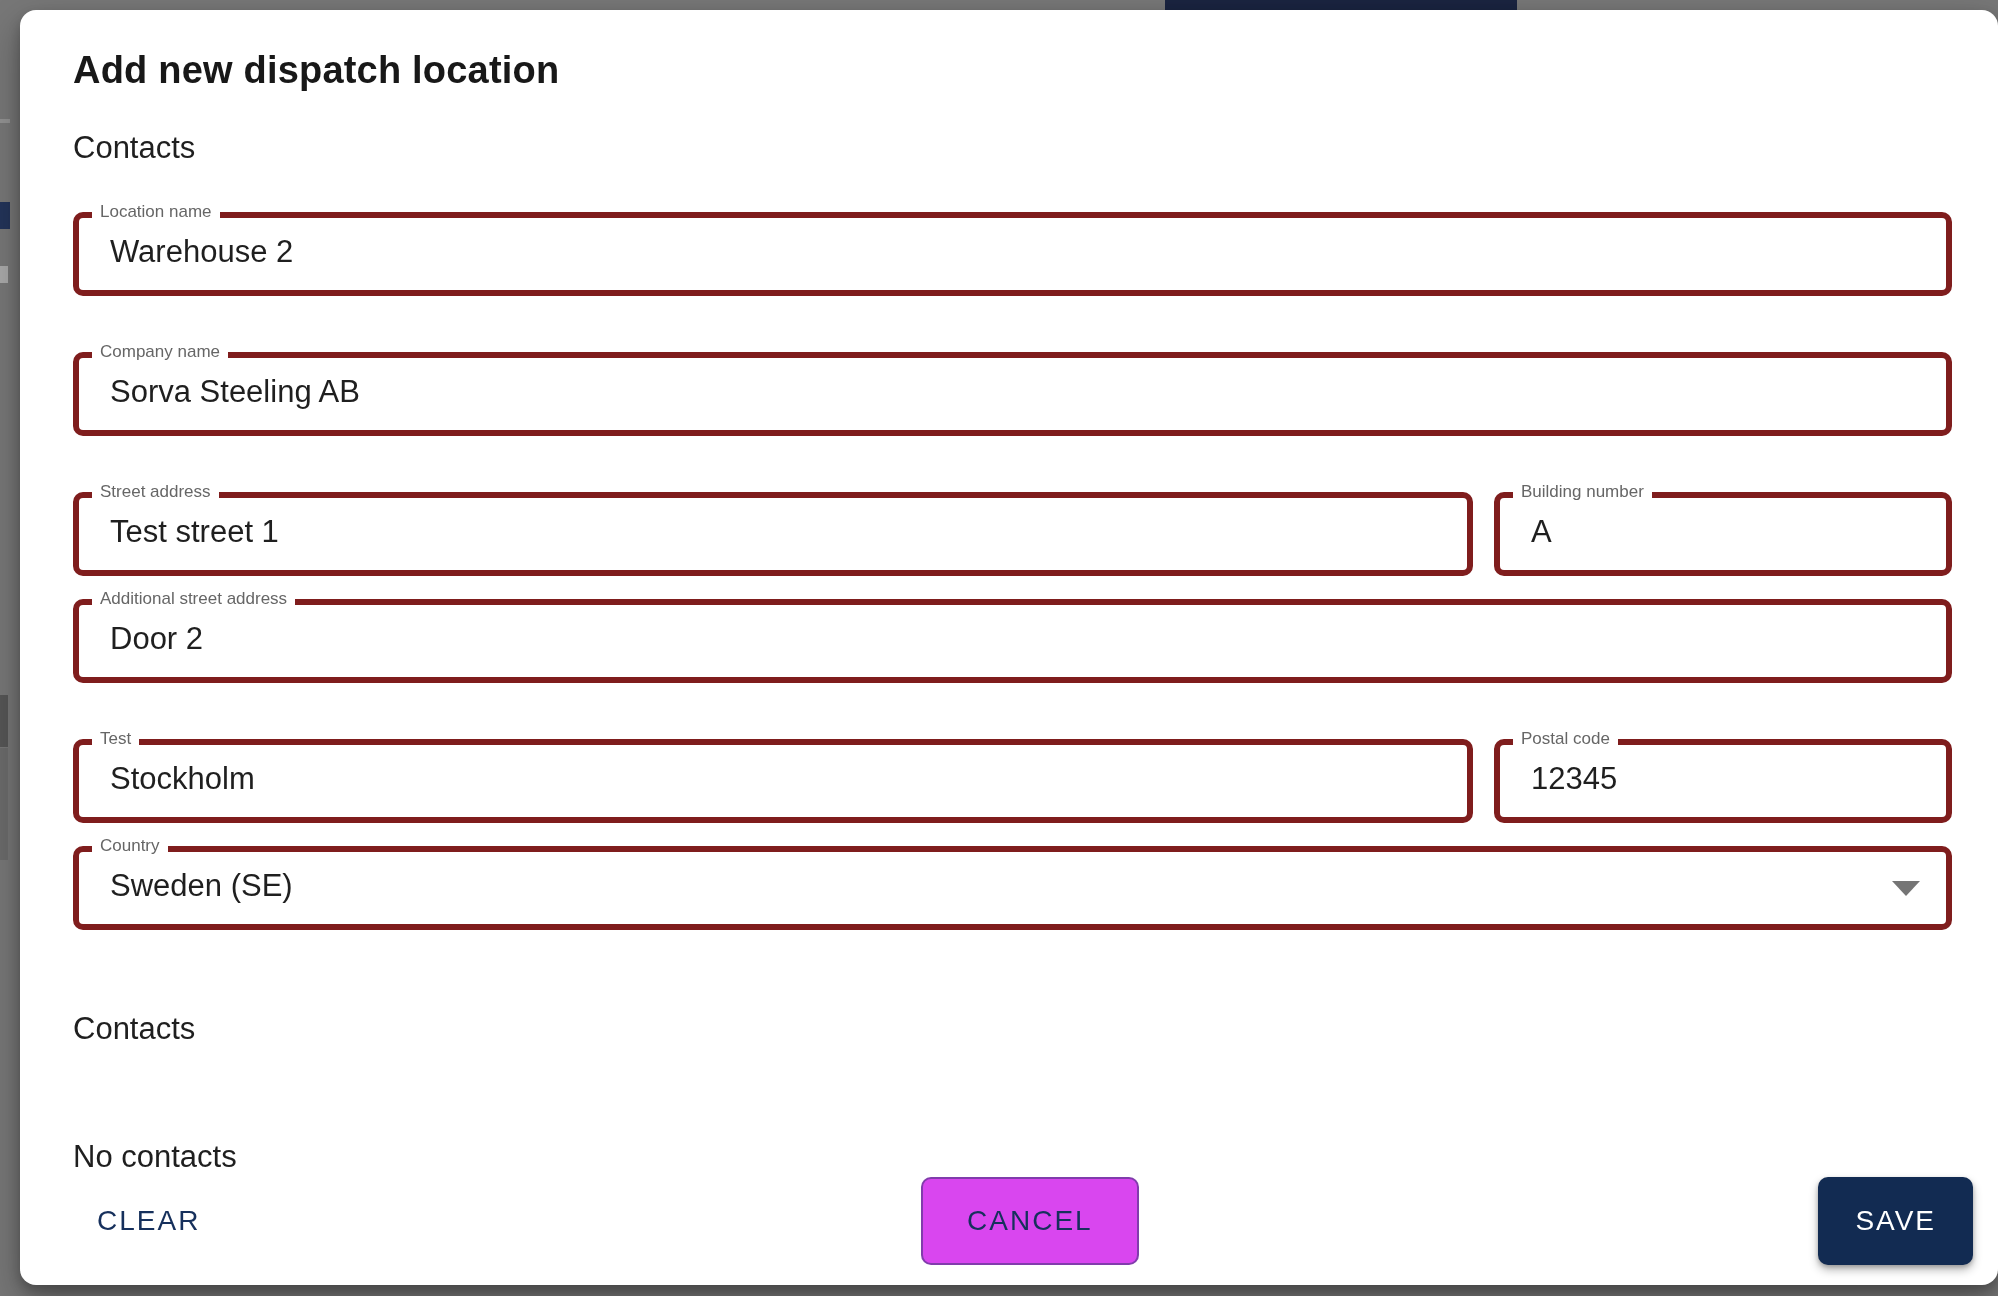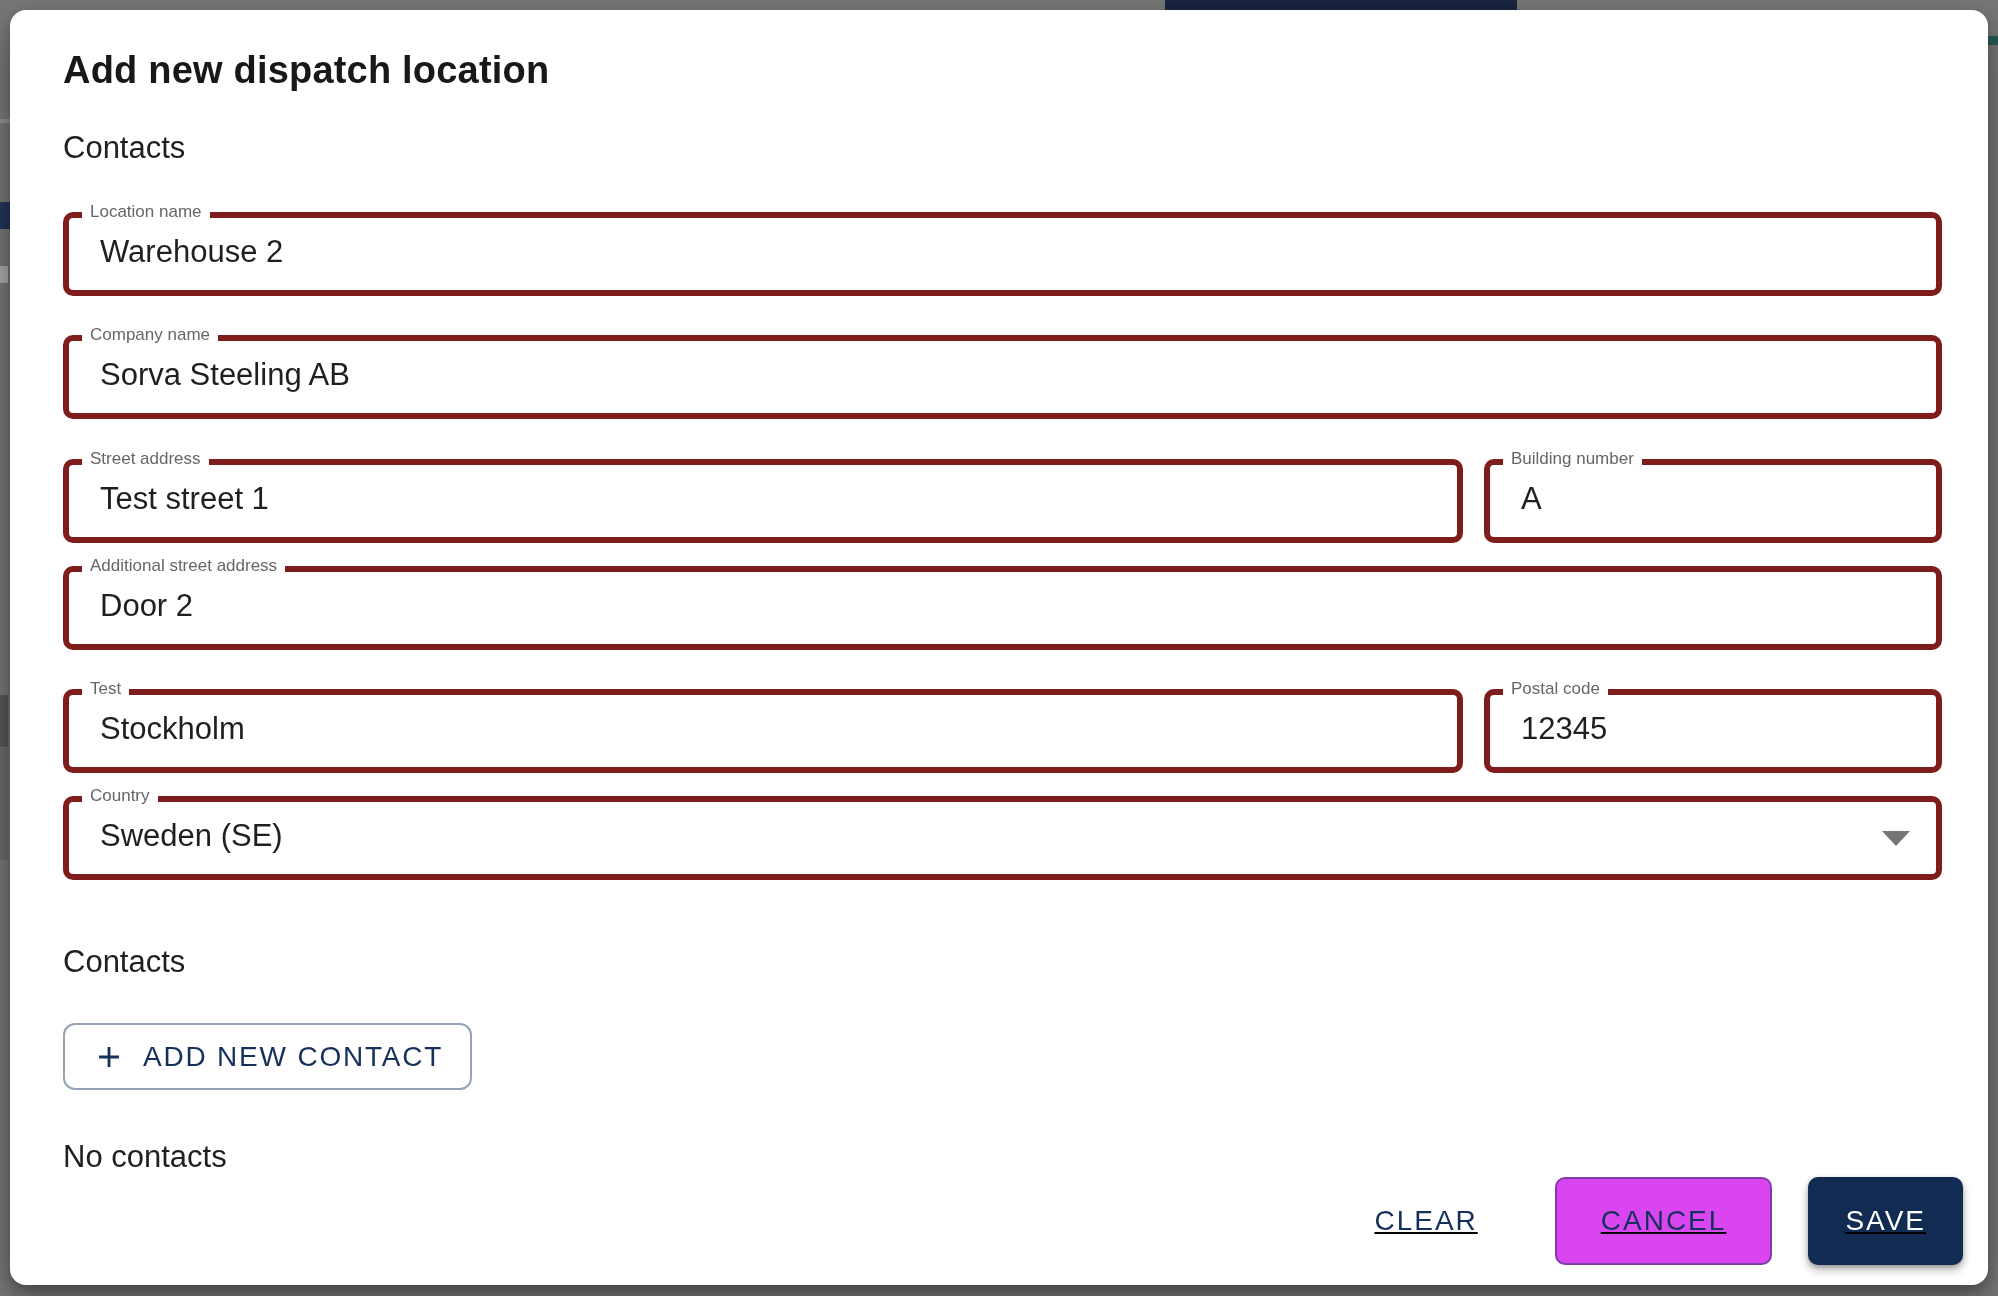--- a/index.html
+++ b/index.html
@@ -18,21 +18,21 @@
   .r-topbar{left:1165px;top:0;width:352px;height:10px;background:#1A2440;}
   .r-teal{left:1988px;top:36px;width:10px;height:9px;background:#2A5A58;}
   .r-line{left:0;top:119px;width:10px;height:4px;background:#929292;}
   .r-navytext{left:0;top:202px;width:10px;height:27px;background:#233459;}
   .r-lighttext{left:0;top:266px;width:8px;height:17px;background:#A9A9A9;}
   .r-darkblock{left:0;top:695px;width:8px;height:52px;background:#565656;}
   .r-midblock{left:0;top:748px;width:8px;height:112px;background:#6B6B6B;}
 
   
   .dialog{
-    position:absolute;left:10px;top:10px;width:1978px;height:1275px;
+    position:absolute;left:20px;top:10px;width:1978px;height:1275px;
     background:#FFFFFF;border-radius:16px;
     box-shadow:0 16px 38px rgba(0,0,0,.30),0 6px 12px rgba(0,0,0,.22);
     box-sizing:border-box;
     padding:30px 46px 20px 53px;
     display:flex;flex-direction:column;
   }
   .title{
     font-size:38px;line-height:48px;font-weight:700;color:#181818;
     margin:6px 0 34px 0;letter-spacing:.2px;
   }
@@ -71,21 +71,21 @@
     background:#FFFFFF;border:2px solid rgba(22,48,92,.45);border-radius:12px;
     color:#16305C;font-family:"Liberation Sans",sans-serif;
     font-size:28px;font-weight:500;letter-spacing:1.8px;cursor:pointer;
   }
   .add-btn svg{flex:0 0 auto;}
 
   .empty{margin-top:47px;font-size:31px;line-height:40px;color:#1F1F1F;}
 
   .actions{
     margin-top:auto;margin-right:-21px;
-    display:flex;justify-content:flex-end;align-items:center;gap:36px;text-decoration:underline;
+    display:flex;justify-content:space-between;align-items:center;gap:36px;
   }
   .btn{
     height:88px;box-sizing:border-box;border-radius:10px;
     font-family:"Liberation Sans",sans-serif;
     font-size:28px;font-weight:500;letter-spacing:2px;
     display:inline-flex;align-items:center;justify-content:center;
     cursor:pointer;border:none;background:none;
   }
   .btn-text{color:#16305C;padding:0 24px;margin-right:17px;}
   .btn-outlined{color:#16305C;background:#d946ef;border:2px solid rgba(22,48,92,.45);padding:0 44px;}
@@ -152,26 +152,20 @@
     </div>
 
     <div class="field last">
       <input class="finput" readonly="" value="Sweden (SE)" style="">
       <span class="flabel">Country</span>
       <span class="caret"></span>
     </div>
 
     <div class="heading contacts">Contacts</div>
 
-    <button class="add-btn">
-      <svg width="34" height="34" viewBox="0 0 24 24" fill="#16305C" aria-hidden="true">
-        <path d="M19 13h-6v6h-2v-6H5v-2h6V5h2v6h6v2z"></path>
-      </svg>
-      <span>ADD NEW CONTACT</span>
-    </button>
 
     <div class="empty">No contacts</div>
 
     <div class="actions">
       <button class="btn btn-text">CLEAR</button>
       <button class="btn btn-outlined">CANCEL</button>
       <button class="btn btn-contained">SAVE</button>
     </div>
 
   </div>

